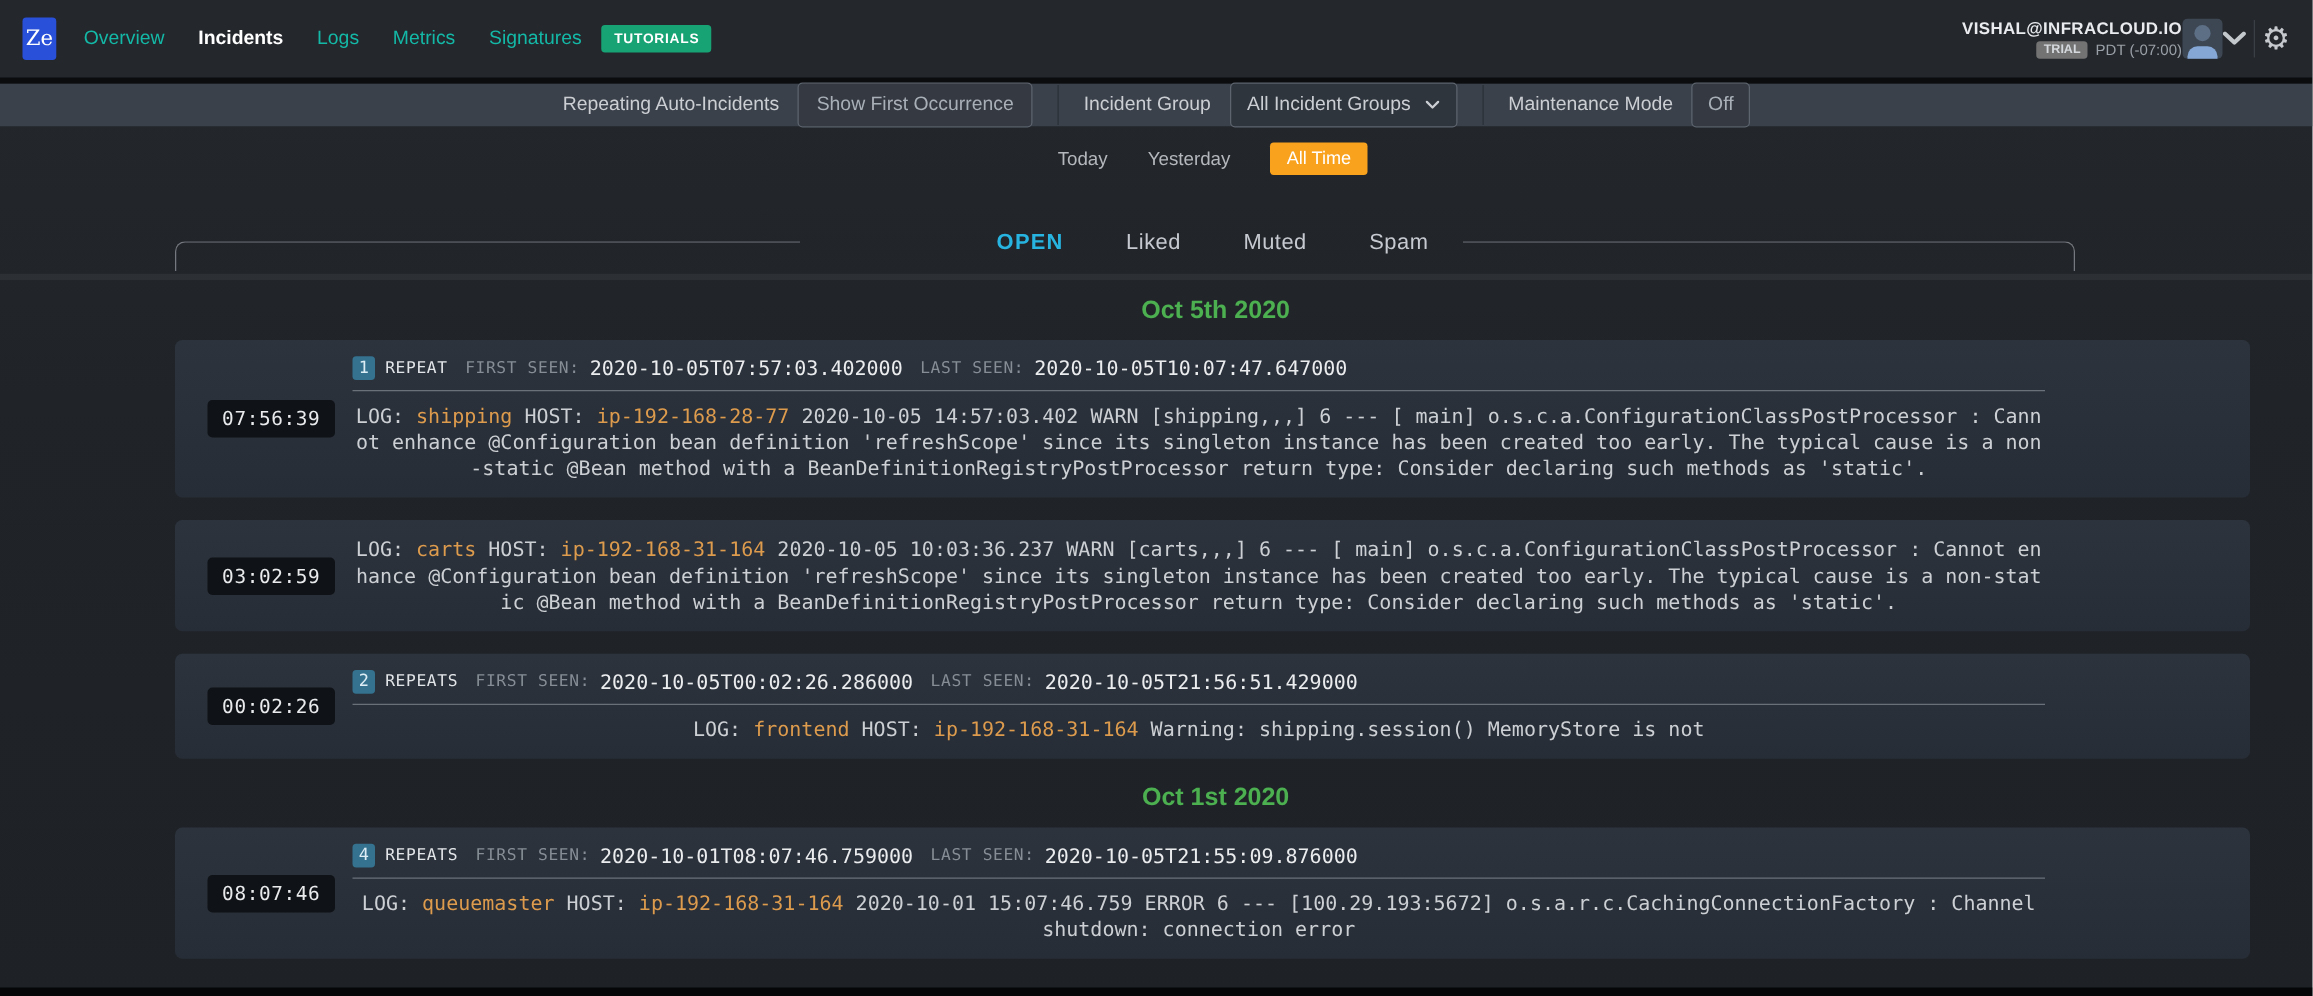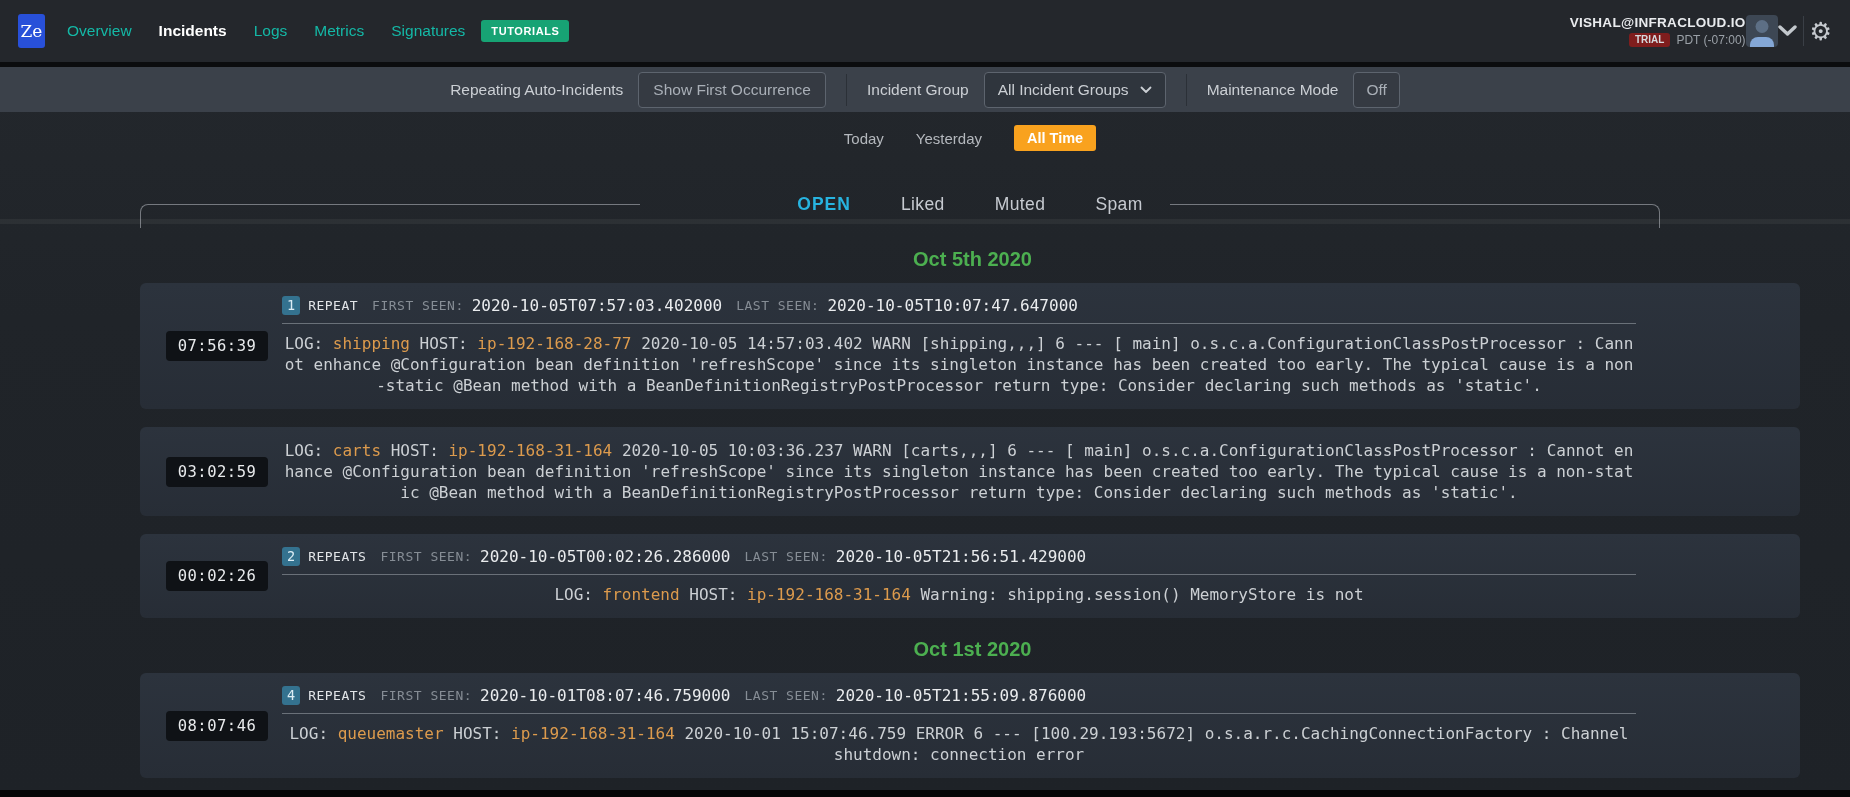--- a/index.html
+++ b/index.html
@@ -16,46 +16,46 @@
           justify-content:center; margin-right:22px; }
   .navlinks { display:flex; align-items:center; gap:27px; }
   .navlink { color:#14b8a6; font-size:15.5px; cursor:pointer; }
   .navlink.active { color:#ffffff; font-weight:bold; }
   .tutorials-btn { margin-left:16px; background:#17a374; color:#fff; font-size:11px; font-weight:bold;
           letter-spacing:.6px; padding:5px 10px; border-radius:3px; cursor:pointer; }
   .user-area { margin-left:auto; display:flex; align-items:center; }
   .user-text { text-align:right; }
   .user-email { color:#e9ebee; font-size:13.5px; font-weight:bold; letter-spacing:.3px; }
   .user-sub { margin-top:3px; display:flex; justify-content:flex-end; align-items:center; gap:6px; }
-  .trial-badge { background:#7f1d1d; color:#d5d9dd; font-size:10px; font-weight:bold;
+  .trial-badge { background:#737373; color:#d5d9dd; font-size:10px; font-weight:bold;
           padding:1px 6px 2px; border-radius:3px; }
   .tz { color:#9aa0a7; font-size:12px; }
   .avatar { width:32px; height:32px; border-radius:4px; background:#3d4754; position:relative; overflow:hidden; cursor:pointer; }
   .avatar .head { position:absolute; top:5px; left:50%; transform:translateX(-50%);
           width:13px; height:13px; border-radius:50%; background:#5d6f85; }
   .avatar .shoulders { position:absolute; bottom:-5px; left:50%; transform:translateX(-50%);
           width:24px; height:15px; border-radius:8px 8px 0 0; background:#84a7d6; }
   .chev-btn { cursor:pointer; display:flex; align-items:center; }
   .nav-divider { width:1px; height:30px; background:#3a3f46; margin:0 6px; }
   .gear { color:#c6cacf; font-size:25px; line-height:1; cursor:pointer; }
   .black-strip { height:5px; background:#0b0c0e; }
   
-  .filterbar { height:45px; background:#3b414a; display:flex; align-items:center; justify-content:center;
+  .filterbar { height:34px; background:#3b414a; display:flex; align-items:center; justify-content:center;
           gap:15px; color:#cbcfd4; font-size:15.5px; }
   .fbtn { border:1px solid #5d646e; border-radius:4px; padding:8px 14px; color:#a9afb7;
           background:rgba(0,0,0,.10); cursor:pointer; }
   .fselect { background:#2f353d; border:1px solid #5d646e; border-radius:4px; padding:8px 13px;
           color:#cbcfd4; display:flex; align-items:center; gap:11px; cursor:pointer; }
   .fdivider { width:1px; height:32px; background:#2b3037; margin:0 5px; }
   
   .content-col { width:1660px; margin-left:140px;text-align:center; }
   .time-row { display:flex; justify-content:center; align-items:center; gap:32px;
           margin-top:12px; height:28px; color:#b4b8bd; font-size:15px; }
   .time-item { cursor:pointer; }
-  .time-item.selected { background:#f9a21e; color:#fff; font-weight:bold; font-size:14.5px;
+  .time-item.selected { background:#f9a21e; color:#fff; font-weight:normal; font-size:14.5px;
           padding:5px 13px; border-radius:3px; }
   .tabs-wrap { position:relative; height:40px; margin-top:40px; }
   .tab-border-seg { position:absolute; top:12px; height:24px; border-top:1px solid #75797f; }
   .tab-border-seg.left { left:0; width:500px; border-left:1px solid #75797f; border-top-left-radius:8px; }
   .tab-border-seg.right { left:1030px; width:490px; border-right:1px solid #75797f; border-top-right-radius:8px; }
   .tabs { position:absolute; top:2px; left:50%; transform:translateX(-50%); display:flex; gap:50px; }
   .tab { color:#c6cad0; font-size:17.5px; letter-spacing:.4px; cursor:pointer; }
   .tab.active { color:#27b4e0; font-weight:bold; letter-spacing:1px; }
   .panel-edge { position:absolute; left:0; right:0; top:219px; height:5px;
           background:rgba(255,255,255,.05); }

